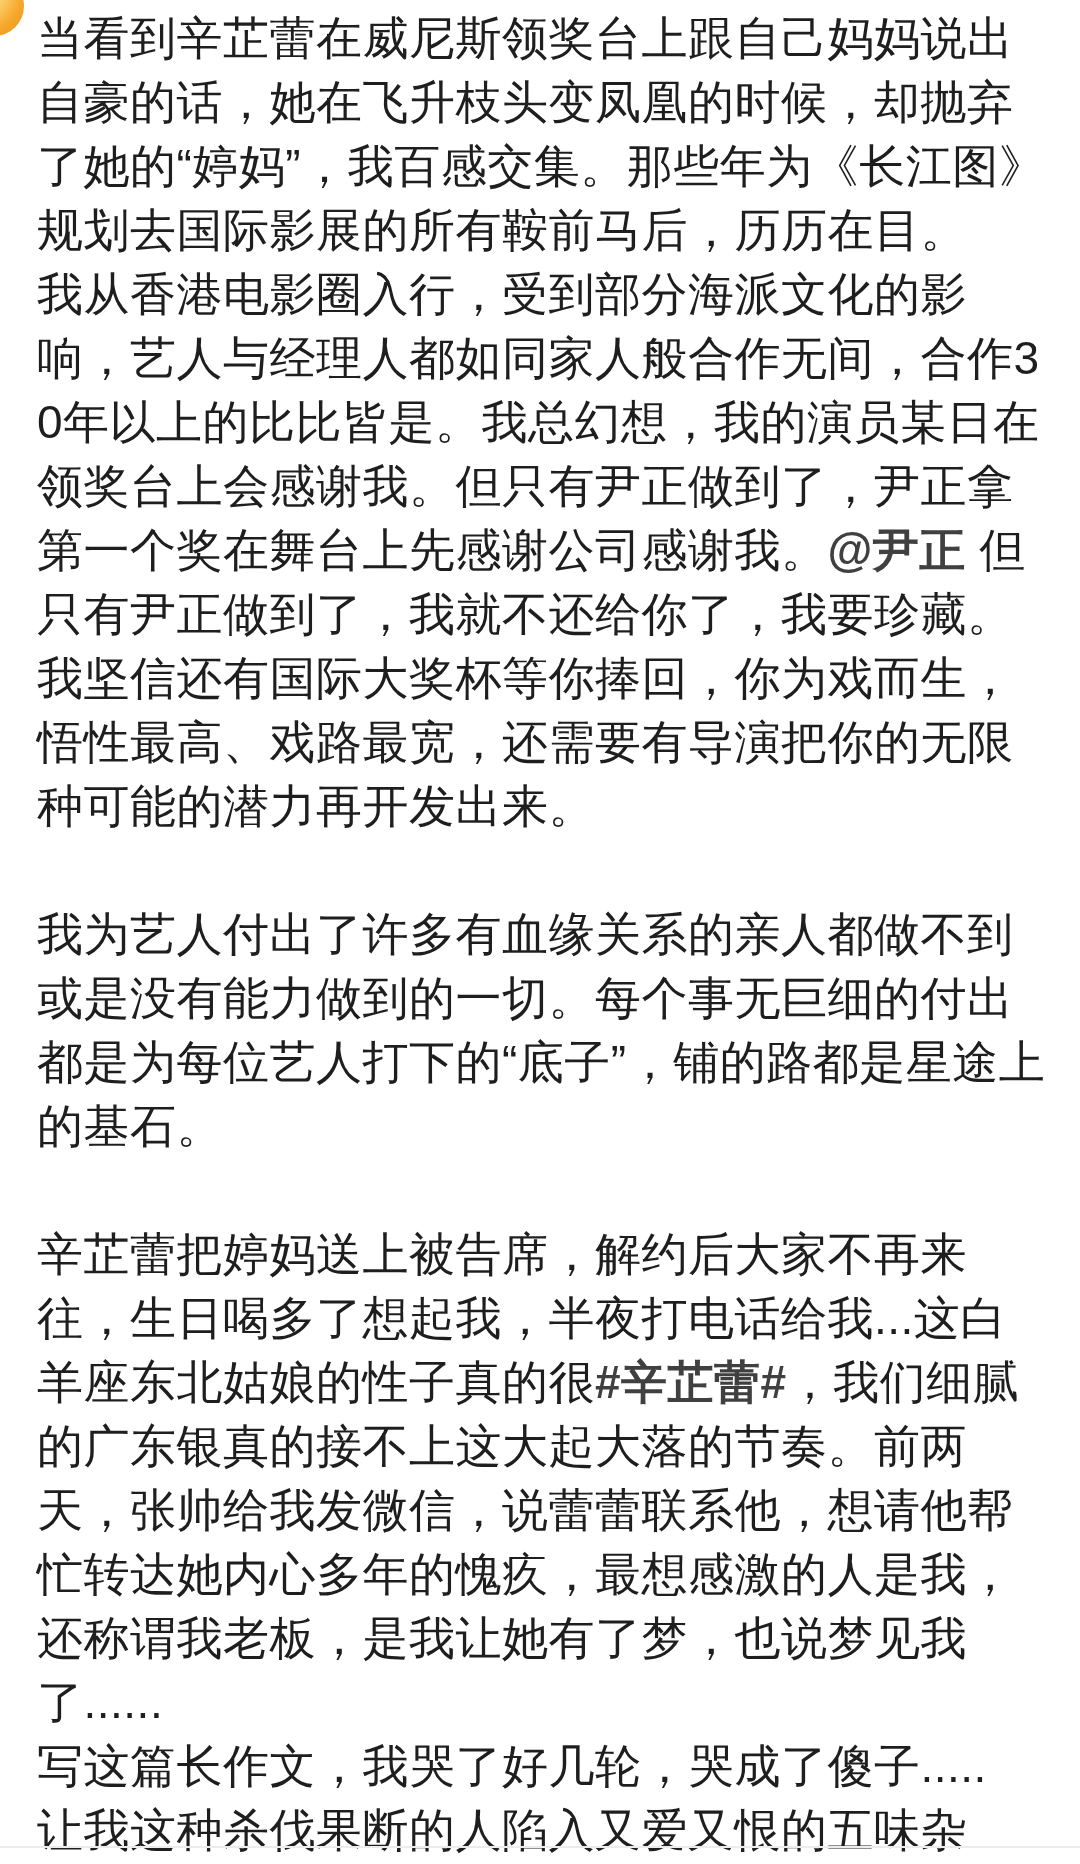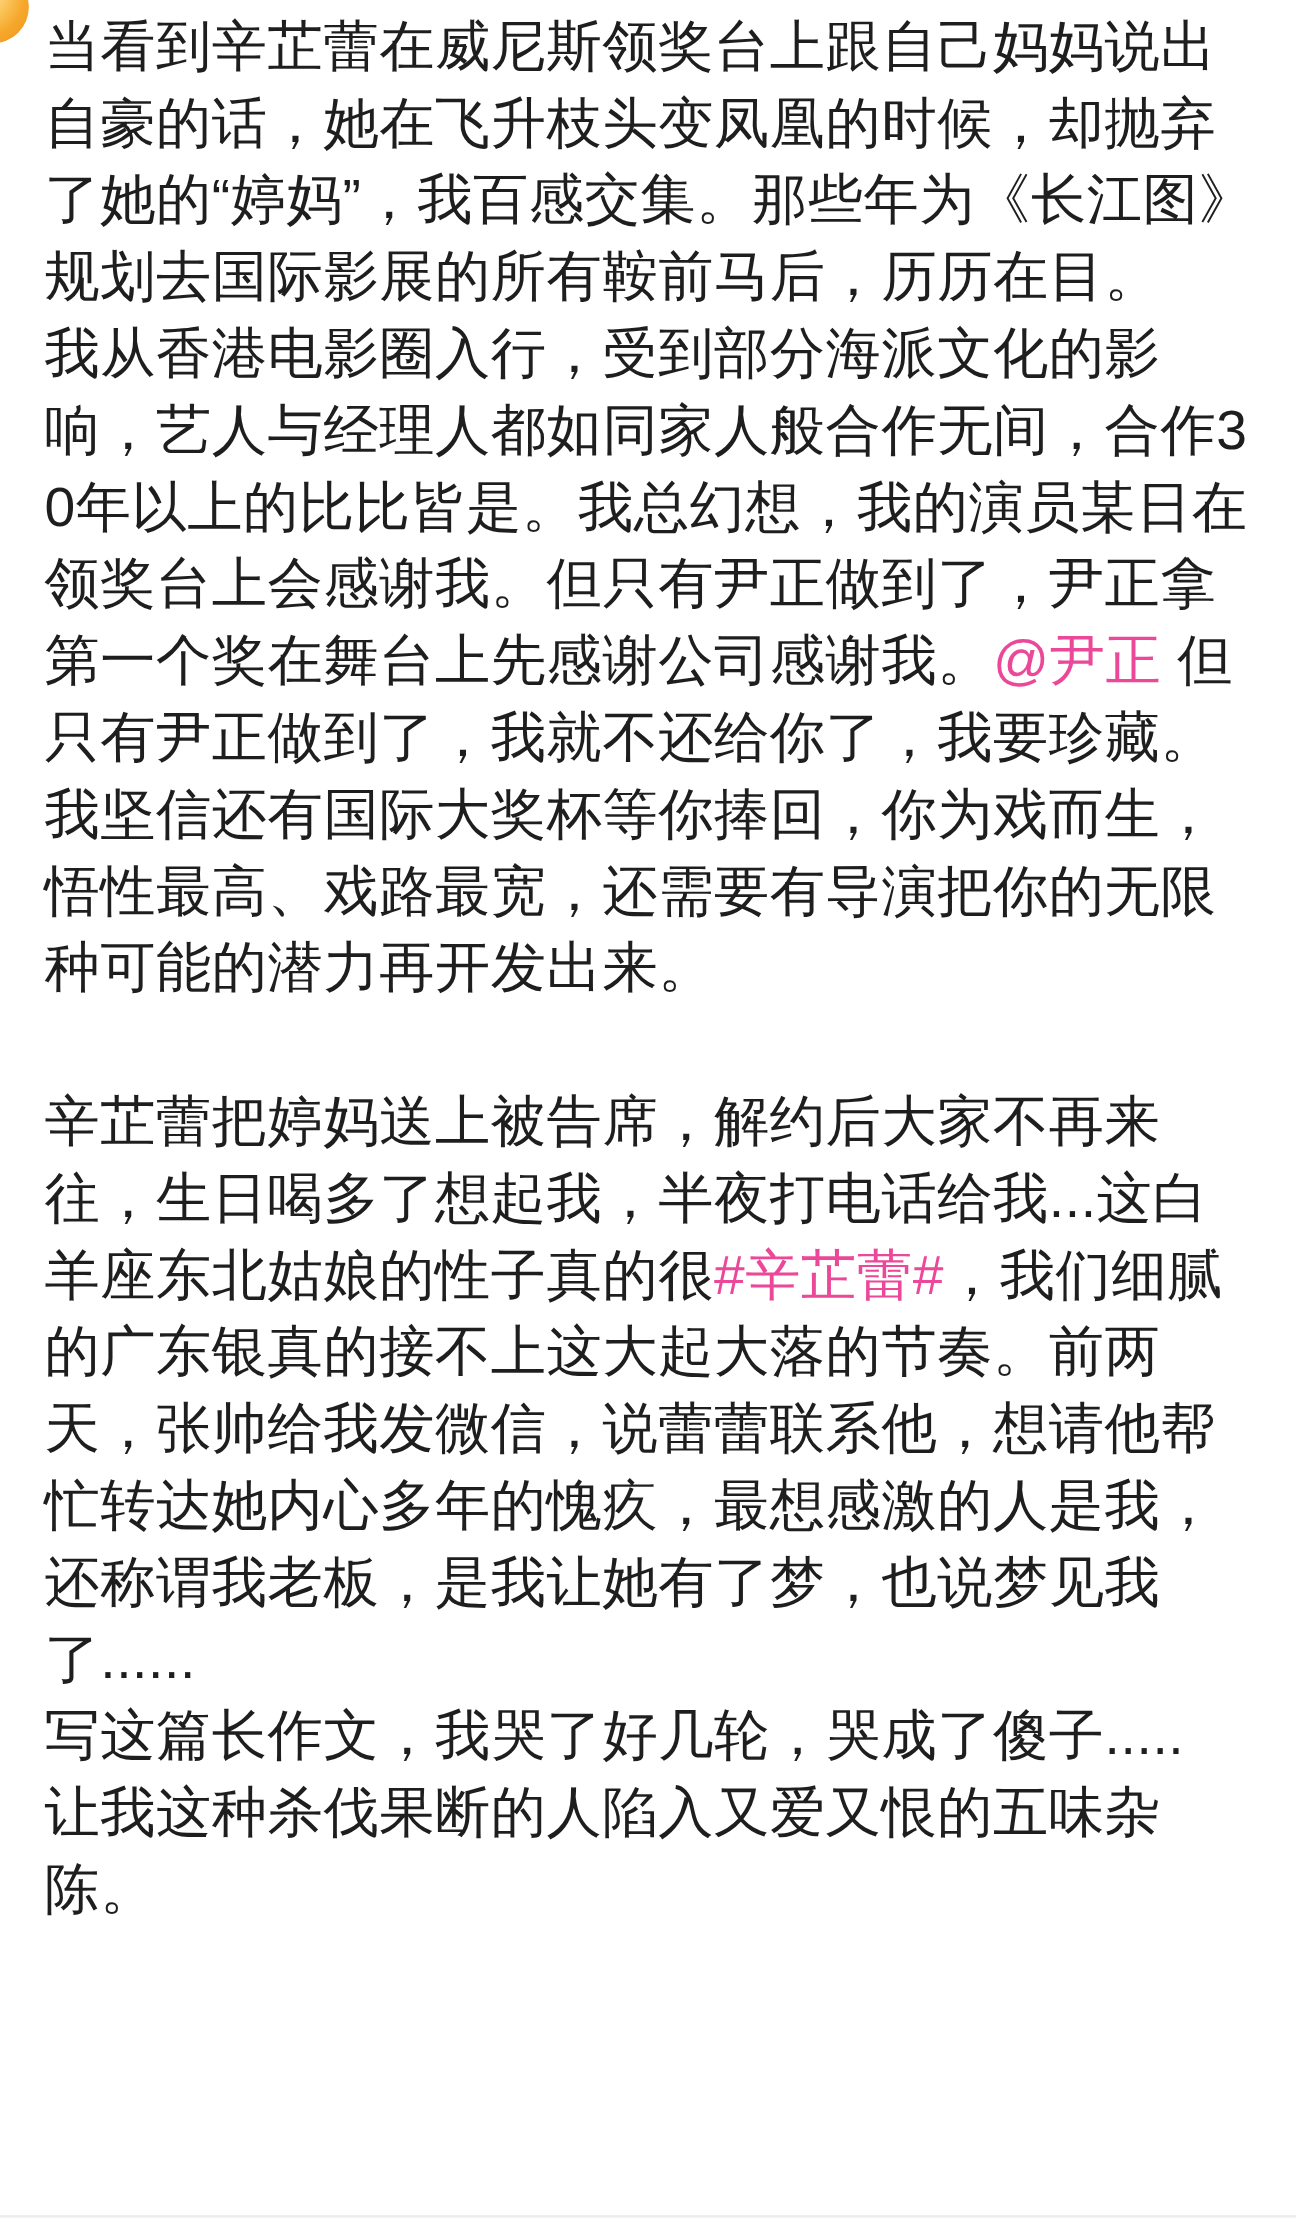--- a/index.html
+++ b/index.html
@@ -46,43 +46,45 @@
   }
   .para {
     margin: 0 0 64px 0;
     white-space: pre-wrap;
     word-break: break-all;
   }
   .para:last-child {
     margin-bottom: 0;
   }
   .link {
-    color: #ec4899;
+    color: #404040;
     text-decoration: none;
     cursor: pointer;
+    font-weight: bold;
   }
   .bottom-divider {
     position: absolute;
     left: 0;
     top: 1846px;
     width: 1080px;
     height: 2px;
     background: #ececec;
   }
 </style>
 </head>
 <body>
 
 <div class="page">
   <div class="corner-icon"></div>
 
   <div class="post-text">
     <p class="para"><span class="seg">当看到辛芷蕾在威尼斯领奖台上跟自己妈妈说出自豪的话，她在飞升枝头变凤凰的时候，却抛弃了她的“婷妈”，我百感交集。那些年为《长江图》规划去国际影展的所有鞍前马后，历历在目。
 我从香港电影圈入行，受到部分海派文化的影响，艺人与经理人都如同家人般合作无间，合作30年以上的比比皆是。我总幻想，我的演员某日在领奖台上会感谢我。但只有尹正做到了，尹正拿第一个奖在舞台上先感谢公司感谢我。</span><a class="link">@尹正</a><span class="seg"> 但只有尹正做到了，我就不还给你了，我要珍藏。我坚信还有国际大奖杯等你捧回，你为戏而生，悟性最高、戏路最宽，还需要有导演把你的无限种可能的潜力再开发出来。</span></p>
 
+    <p class="para"><span class="seg">我为艺人付出了许多有血缘关系的亲人都做不到或是没有能力做到的一切。每个事无巨细的付出都是为每位艺人打下的“底子”，铺的路都是星途上的基石。</span></p>
 
     <p class="para"><span class="seg">辛芷蕾把婷妈送上被告席，解约后大家不再来往，生日喝多了想起我，半夜打电话给我...这白羊座东北姑娘的性子真的很</span><a class="link">#辛芷蕾#</a><span class="seg">，我们细腻的广东银真的接不上这大起大落的节奏。前两天，张帅给我发微信，说蕾蕾联系他，想请他帮忙转达她内心多年的愧疚，最想感激的人是我，还称谓我老板，是我让她有了梦，也说梦见我了......
 写这篇长作文，我哭了好几轮，哭成了傻子.....
 让我这种杀伐果断的人陷入又爱又恨的五味杂陈。
 </span></p>
   </div>
 
   <div class="bottom-divider"></div>
 </div>
 

